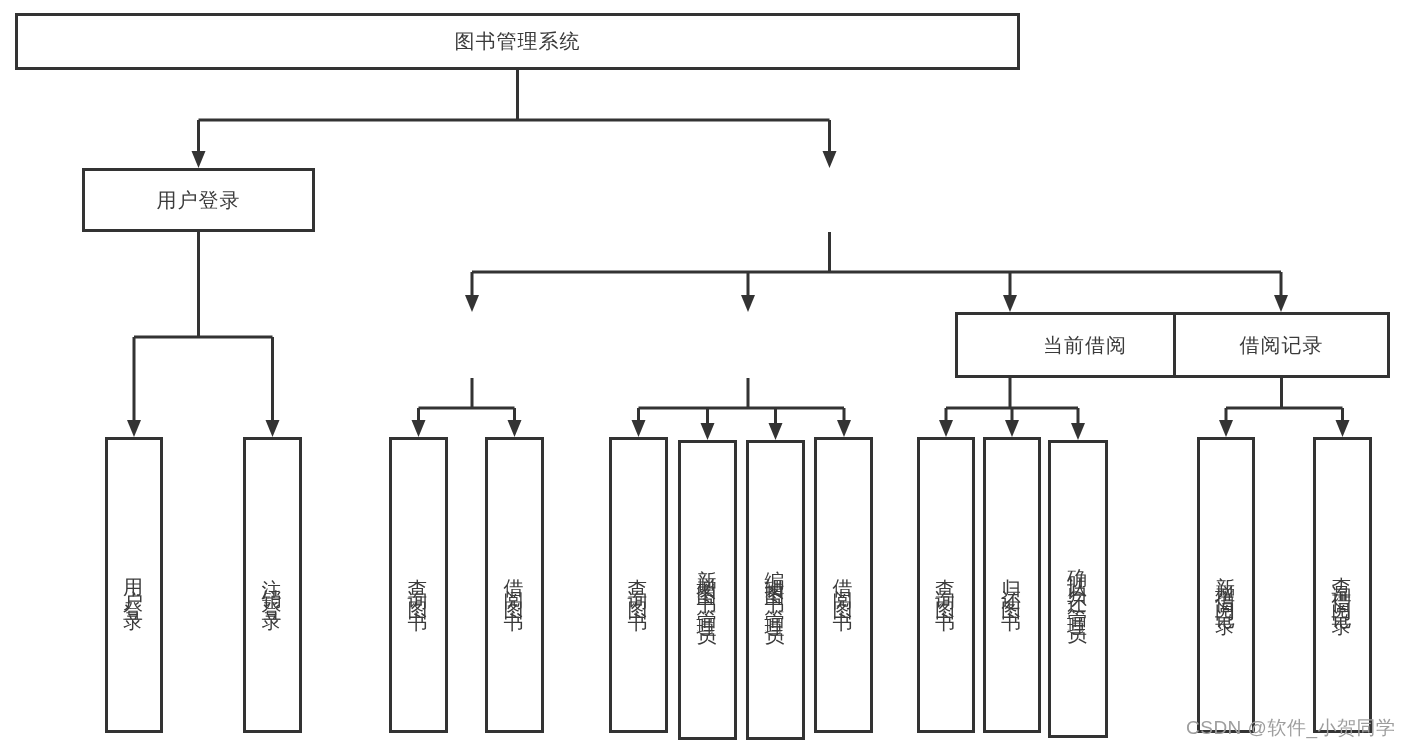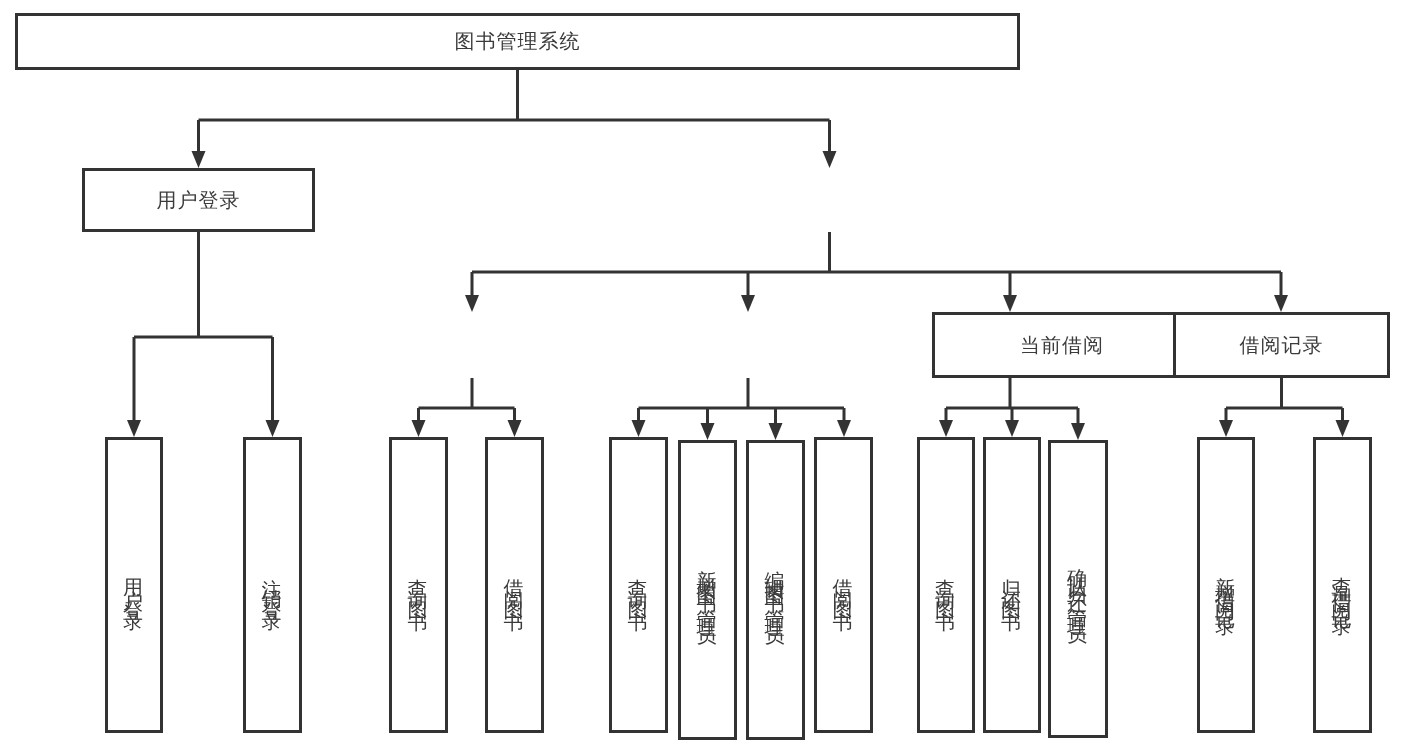--- a/index.html
+++ b/index.html
@@ -67,34 +67,35 @@
       <polygon points="1071,423 1085,423 1078,440"></polygon>
       <polygon points="1219,420 1233,420 1226,437"></polygon>
       <polygon points="1335.5,420 1349.5,420 1342.5,437"></polygon>
     </g>
   </svg>
 
   <div class="hbox" style="left:15px;top:13px;width:1005px;height:57px">图书管理系统</div>
 
   <div class="hbox" style="left:82px;top:168px;width:233px;height:64px">用户登录</div>
 
-  <div class="hbox" style="left:932px;top:312px;width:260px;height:66px">当前借阅</div>
+  <div class="hbox" style="left:955px;top:312px;width:260px;height:66px">当前借阅</div>
   <div class="hbox" style="left:1173px;top:312px;width:217px;height:66px">借阅记录</div>
 
   <div class="vbox" style="left:105px;top:437px;width:58px;height:296px">用户登录</div>
   <div class="vbox" style="left:243px;top:437px;width:59px;height:296px">注销登录</div>
 
   <div class="vbox" style="left:389px;top:437px;width:59px;height:296px">查询图书</div>
   <div class="vbox" style="left:485px;top:437px;width:59px;height:296px">借阅图书</div>
 
   <div class="vbox" style="left:609px;top:437px;width:59px;height:296px">查询图书</div>
   <div class="vbox tight" style="left:678px;top:440px;width:59px;height:300px">新增图书（管理员）</div>
   <div class="vbox tight" style="left:746px;top:440px;width:59px;height:300px">编辑图书（管理员）</div>
   <div class="vbox" style="left:814px;top:437px;width:59px;height:296px">借阅图书</div>
 
   <div class="vbox" style="left:917px;top:437px;width:58px;height:296px">查询图书</div>
   <div class="vbox" style="left:983px;top:437px;width:58px;height:296px">归还图书</div>
   <div class="vbox tight" style="left:1048px;top:440px;width:60px;height:298px">确认归还（管理员）</div>
 
   <div class="vbox tight" style="left:1197px;top:437px;width:58px;height:296px">新增借阅记录</div>
   <div class="vbox tight" style="left:1313px;top:437px;width:59px;height:296px">查询借阅记录</div>
 
+  <div id="watermark">CSDN @软件_小贺同学</div>
 </div>
 
 </body></html>

